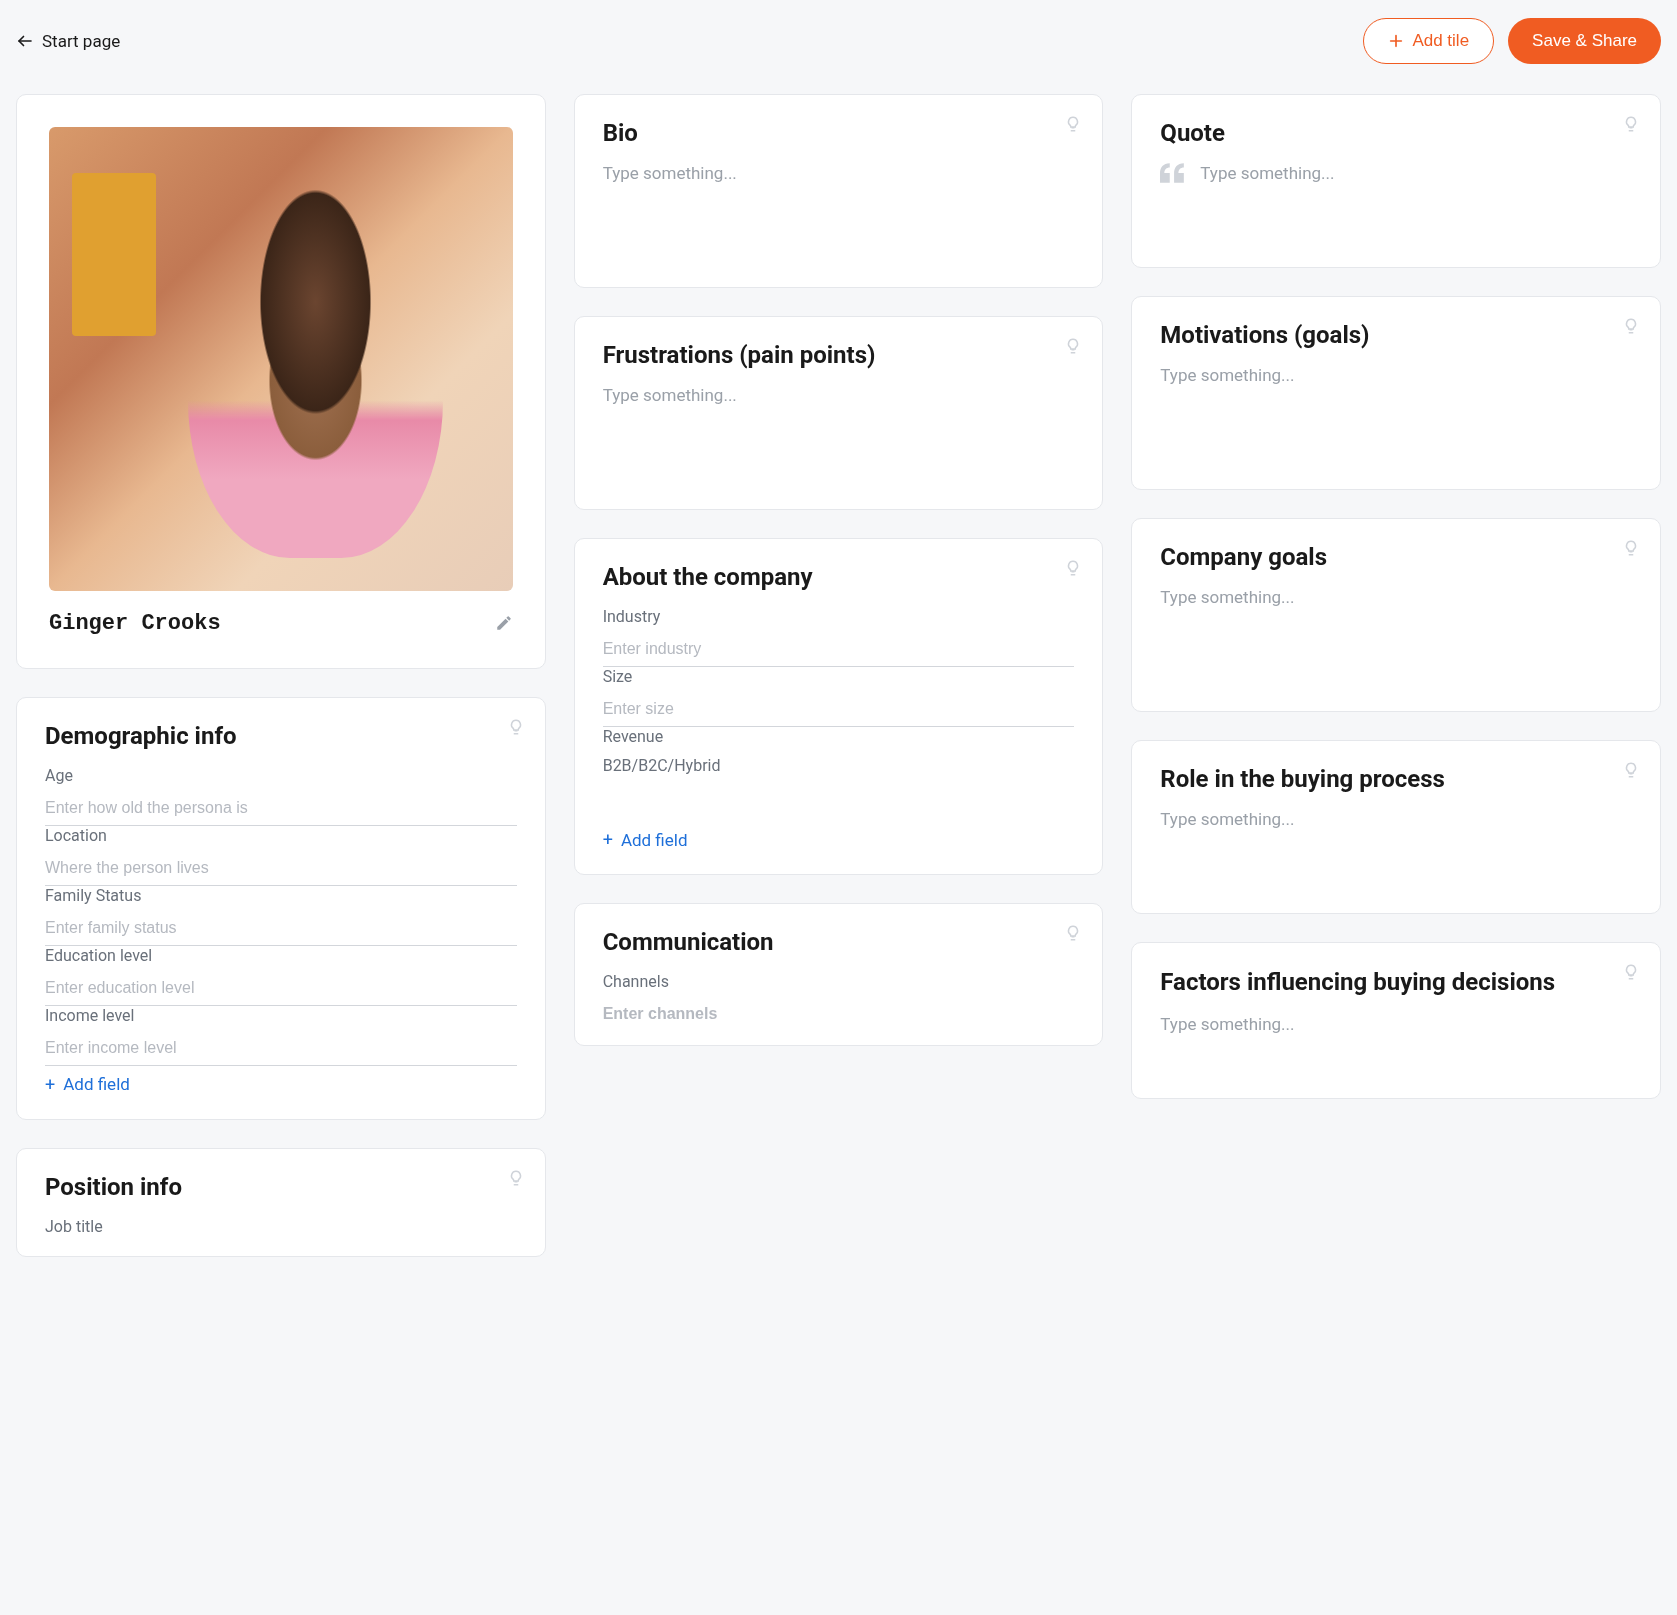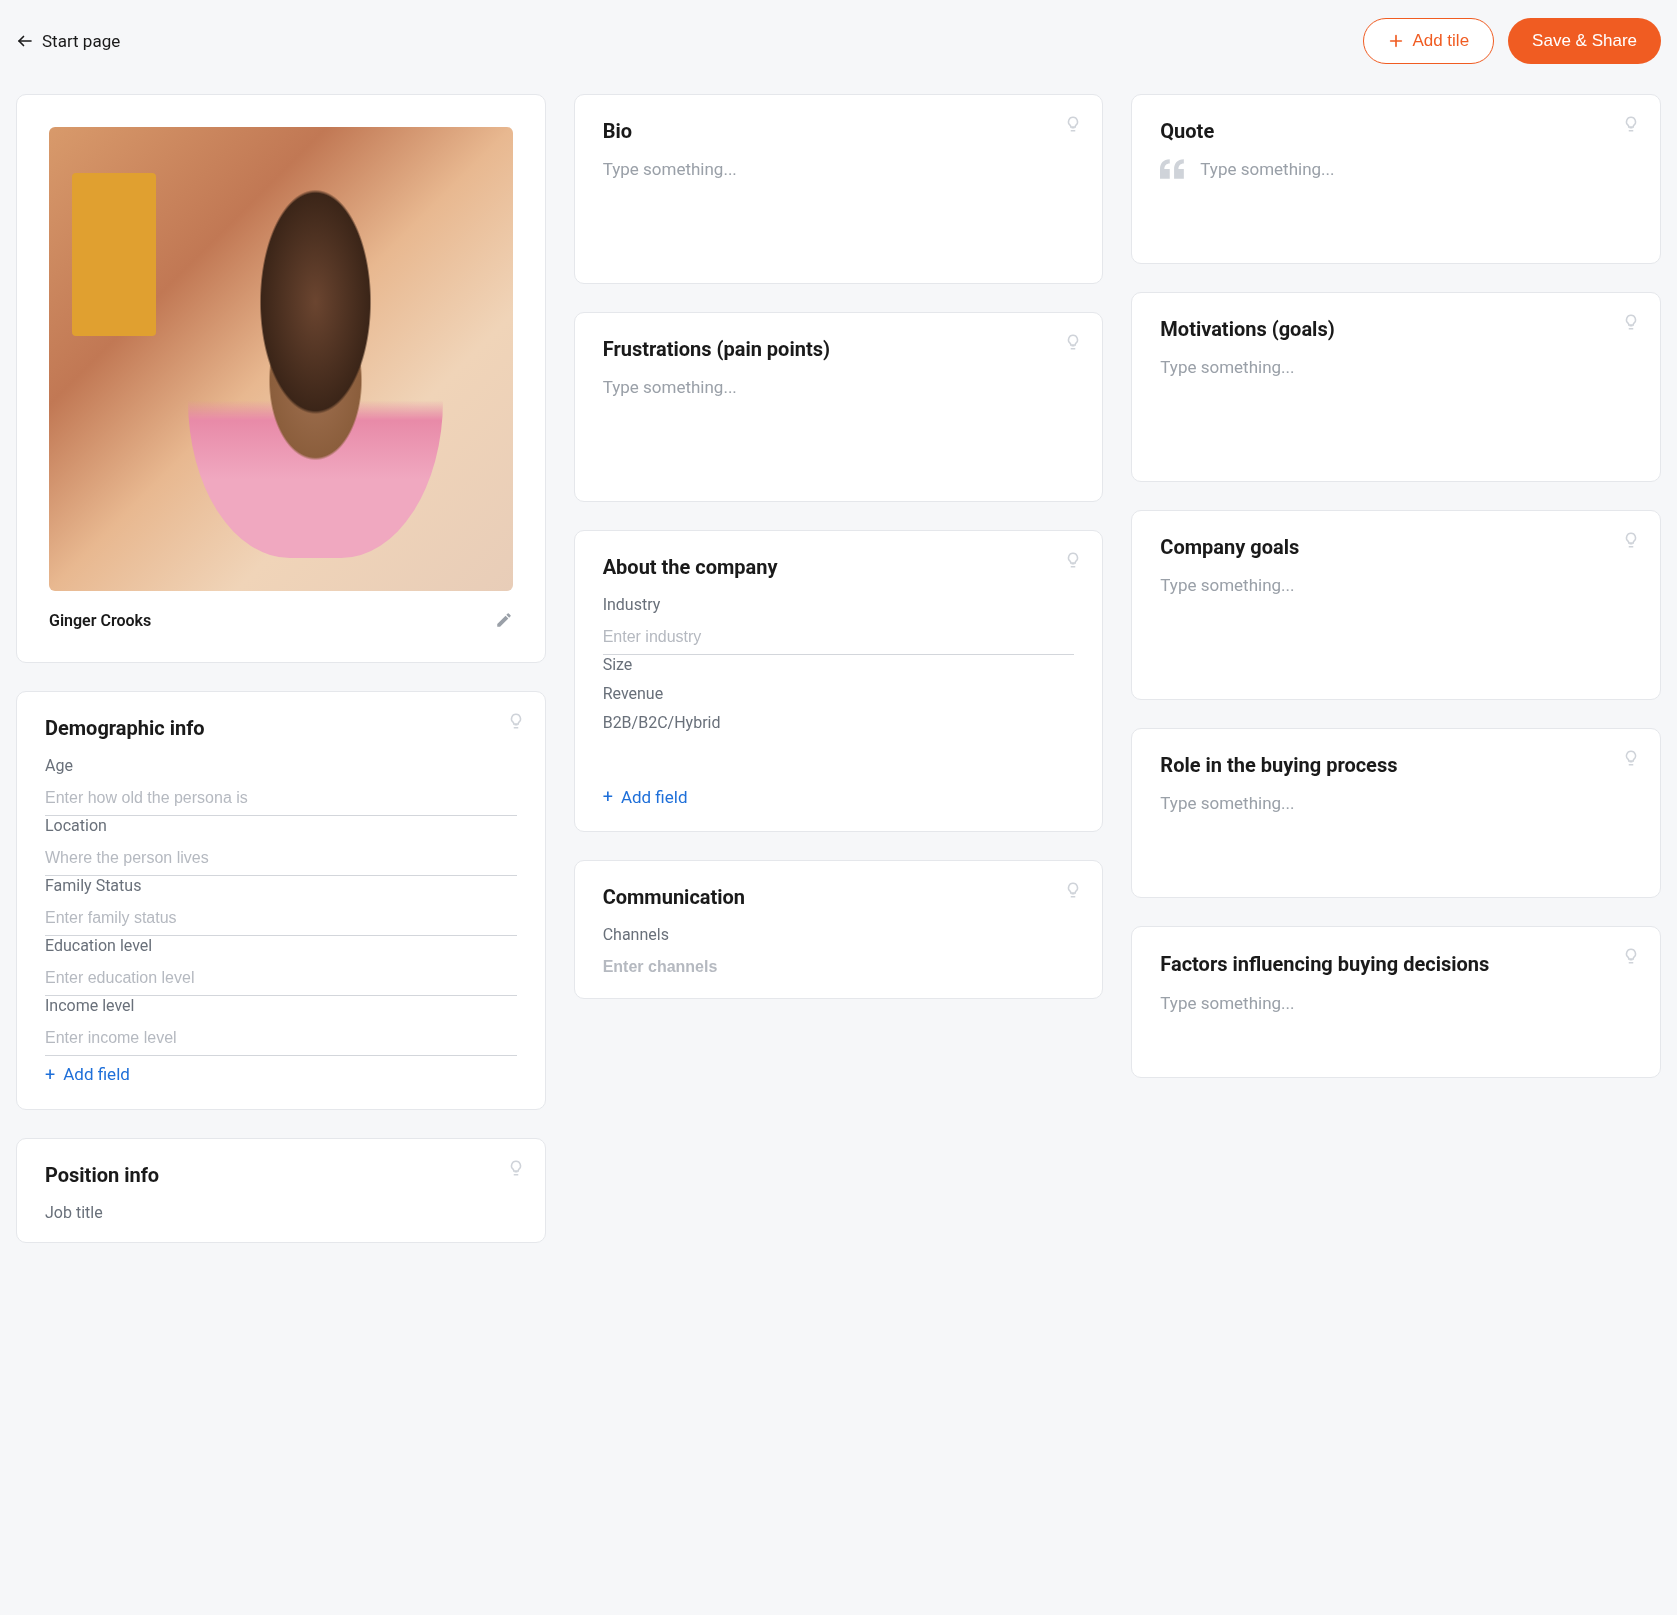--- a/index.html
+++ b/index.html
@@ -62,21 +62,21 @@
       gap: 28px;
     }
     .card {
       background: white;
       border: 1px solid #e5e7eb;
       border-radius: 10px;
       padding: 24px 28px;
       position: relative;
     }
     .card-title {
-      font-size: 20px;
+      font-size: 24px;
       font-weight: 700;
       color: #1a1a1a;
       margin-bottom: 16px;
     }
     .card-title-multi {
       line-height: 1.3;
     }
     .hint-icon {
       position: absolute;
       top: 20px;
@@ -127,22 +127,23 @@
                   radial-gradient(ellipse at 50% 55%, #a07050 0%, #8b5e3c 25%, transparent 26%),
                   linear-gradient(180deg, transparent 60%, #e88aa8 65%, #f0a8c0 80%);
       border-radius: 50% 50% 40% 40%;
     }
     .profile-name-row {
       display: flex;
       justify-content: space-between;
       align-items: center;
     }
     .profile-name {
-      font-size: 16px;
+      font-size: 22px;
       font-weight: 600;
+      font-family: Liberation Mono, monospace;
     }
     .edit-icon {
       cursor: pointer;
       color: #9aa0a8;
     }
     .field {
     }
     .field-label {
       color: #69707a;
       font-size: 16px;
@@ -301,20 +302,21 @@
           </svg>
       </span>
       <h2 class="card-title">About the company</h2>
 
       <div class="field">
         <label class="field-label">Industry</label>
         <input class="field-input" placeholder="Enter industry" style="">
       </div>
       <div class="field">
         <label class="field-label">Size</label>
+        <input class="field-input" placeholder="Enter size" style="">
       </div>
       <div class="field">
         <label class="field-label">Revenue</label>
       </div>
       <div class="field" style="margin-bottom:54px">
         <label class="field-label">B2B/B2C/Hybrid</label>
       </div>
 
       <div class="add-field">
         <span class="plus-icon">+</span>

